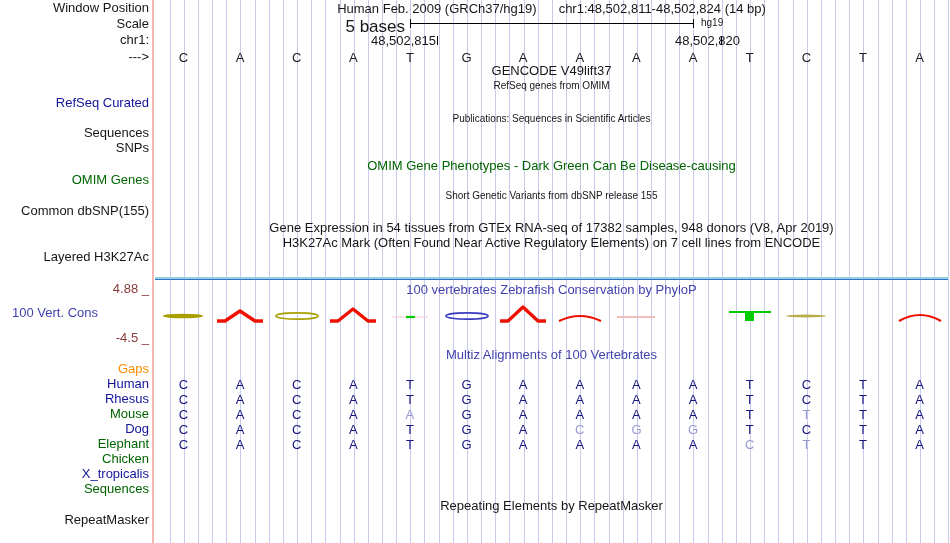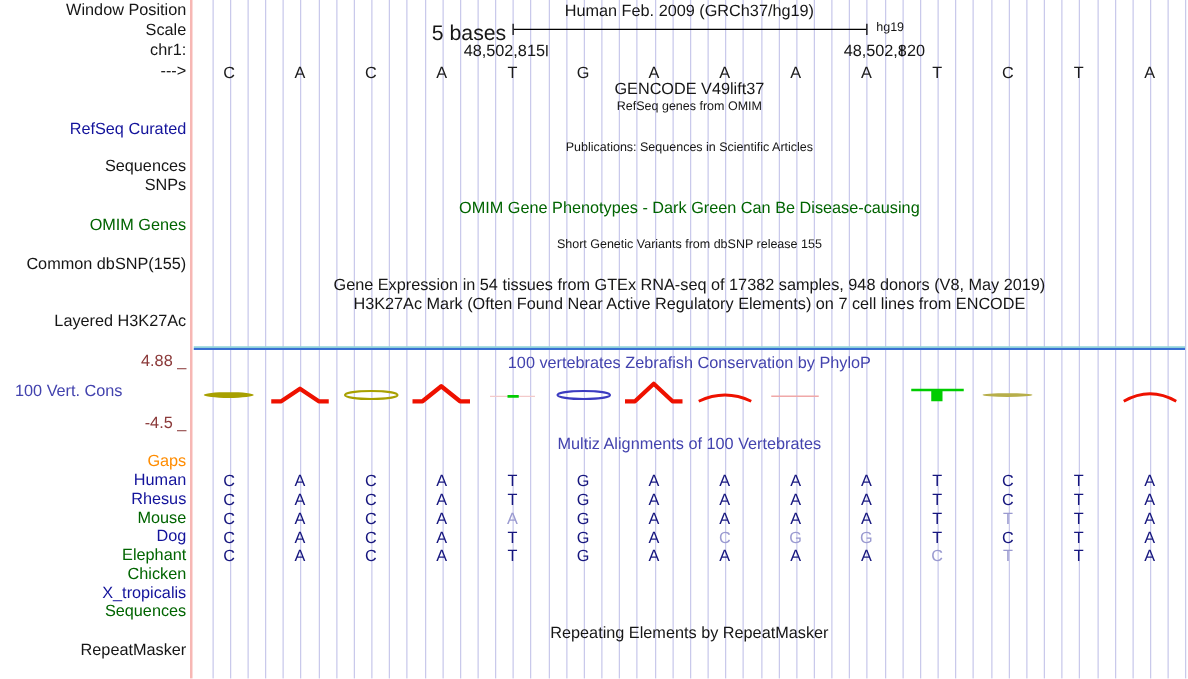--- a/index.html
+++ b/index.html
@@ -119,20 +119,21 @@
       <div class="llabel" style="top: 407px; color: rgb(0, 100, 0);">Mouse</div>
       <div class="llabel" style="top: 422px; color: rgb(19, 19, 155);">Dog</div>
       <div class="llabel" style="top: 437px; color: rgb(0, 100, 0);">Elephant</div>
       <div class="llabel" style="top: 452px; color: rgb(0, 100, 0);">Chicken</div>
       <div class="llabel" style="top: 467px; color: rgb(19, 19, 155);">X_tropicalis</div>
       <div class="llabel" style="top: 482px; color: rgb(0, 100, 0);">Sequences</div>
     </div>
 
   <div id="header-title">
     <span>Human Feb. 2009 (GRCh37/hg19)</span>
+    <span>chr1:48,502,811-48,502,824 (14 bp)</span>
   </div>
 
   <div id="scale-label">5 bases</div>
   <div id="scale-ruler"></div>
   <div id="assembly-tag">hg19</div>
 
   <div id="coord-left" class="coord">48,502,815</div>
   <div id="coord-right" class="coord">48,502,820</div>
   <div class="coord-tick" style="left:437px;"></div>
   <div class="coord-tick" style="left:721px;"></div>
@@ -153,21 +154,21 @@
       <div class="cell">T</div>
       <div class="cell">A</div>
     </div>
 
   <div id="messages">
       <div class="msg md" style="top: 64px; color: rgb(22, 22, 22);">GENCODE V49lift37</div>
       <div class="msg sm" style="top: 80px; color: rgb(22, 22, 22);">RefSeq genes from OMIM</div>
       <div class="msg sm" style="top: 113px; color: rgb(22, 22, 22);">Publications: Sequences in Scientific Articles</div>
       <div class="msg md" style="top: 159px; color: rgb(0, 100, 0);">OMIM Gene Phenotypes - Dark Green Can Be Disease-causing</div>
       <div class="msg sm" style="top: 190px; color: rgb(22, 22, 22);">Short Genetic Variants from dbSNP release 155</div>
-      <div class="msg md" style="top: 221px; color: rgb(22, 22, 22);">Gene Expression in 54 tissues from GTEx RNA-seq of 17382 samples, 948 donors (V8, May 2019)</div>
+      <div class="msg md" style="top: 221px; color: rgb(22, 22, 22);">Gene Expression in 54 tissues from GTEx RNA-seq of 17382 samples, 948 donors (V8, Apr 2019)</div>
       <div class="msg md" style="top: 236px; color: rgb(22, 22, 22);">H3K27Ac Mark (Often Found Near Active Regulatory Elements) on 7 cell lines from ENCODE</div>
       <div class="msg md" style="top: 283px; color: rgb(67, 67, 174);">100 vertebrates Zebrafish Conservation by PhyloP</div>
       <div class="msg md" style="top: 348px; color: rgb(67, 67, 174);">Multiz Alignments of 100 Vertebrates</div>
       <div class="msg md" style="top: 499px; color: rgb(22, 22, 22);">Repeating Elements by RepeatMasker</div>
     </div>
 
   <div id="blue-divider"></div>
 
   <div id="cons-row">
       <div class="gcell">

